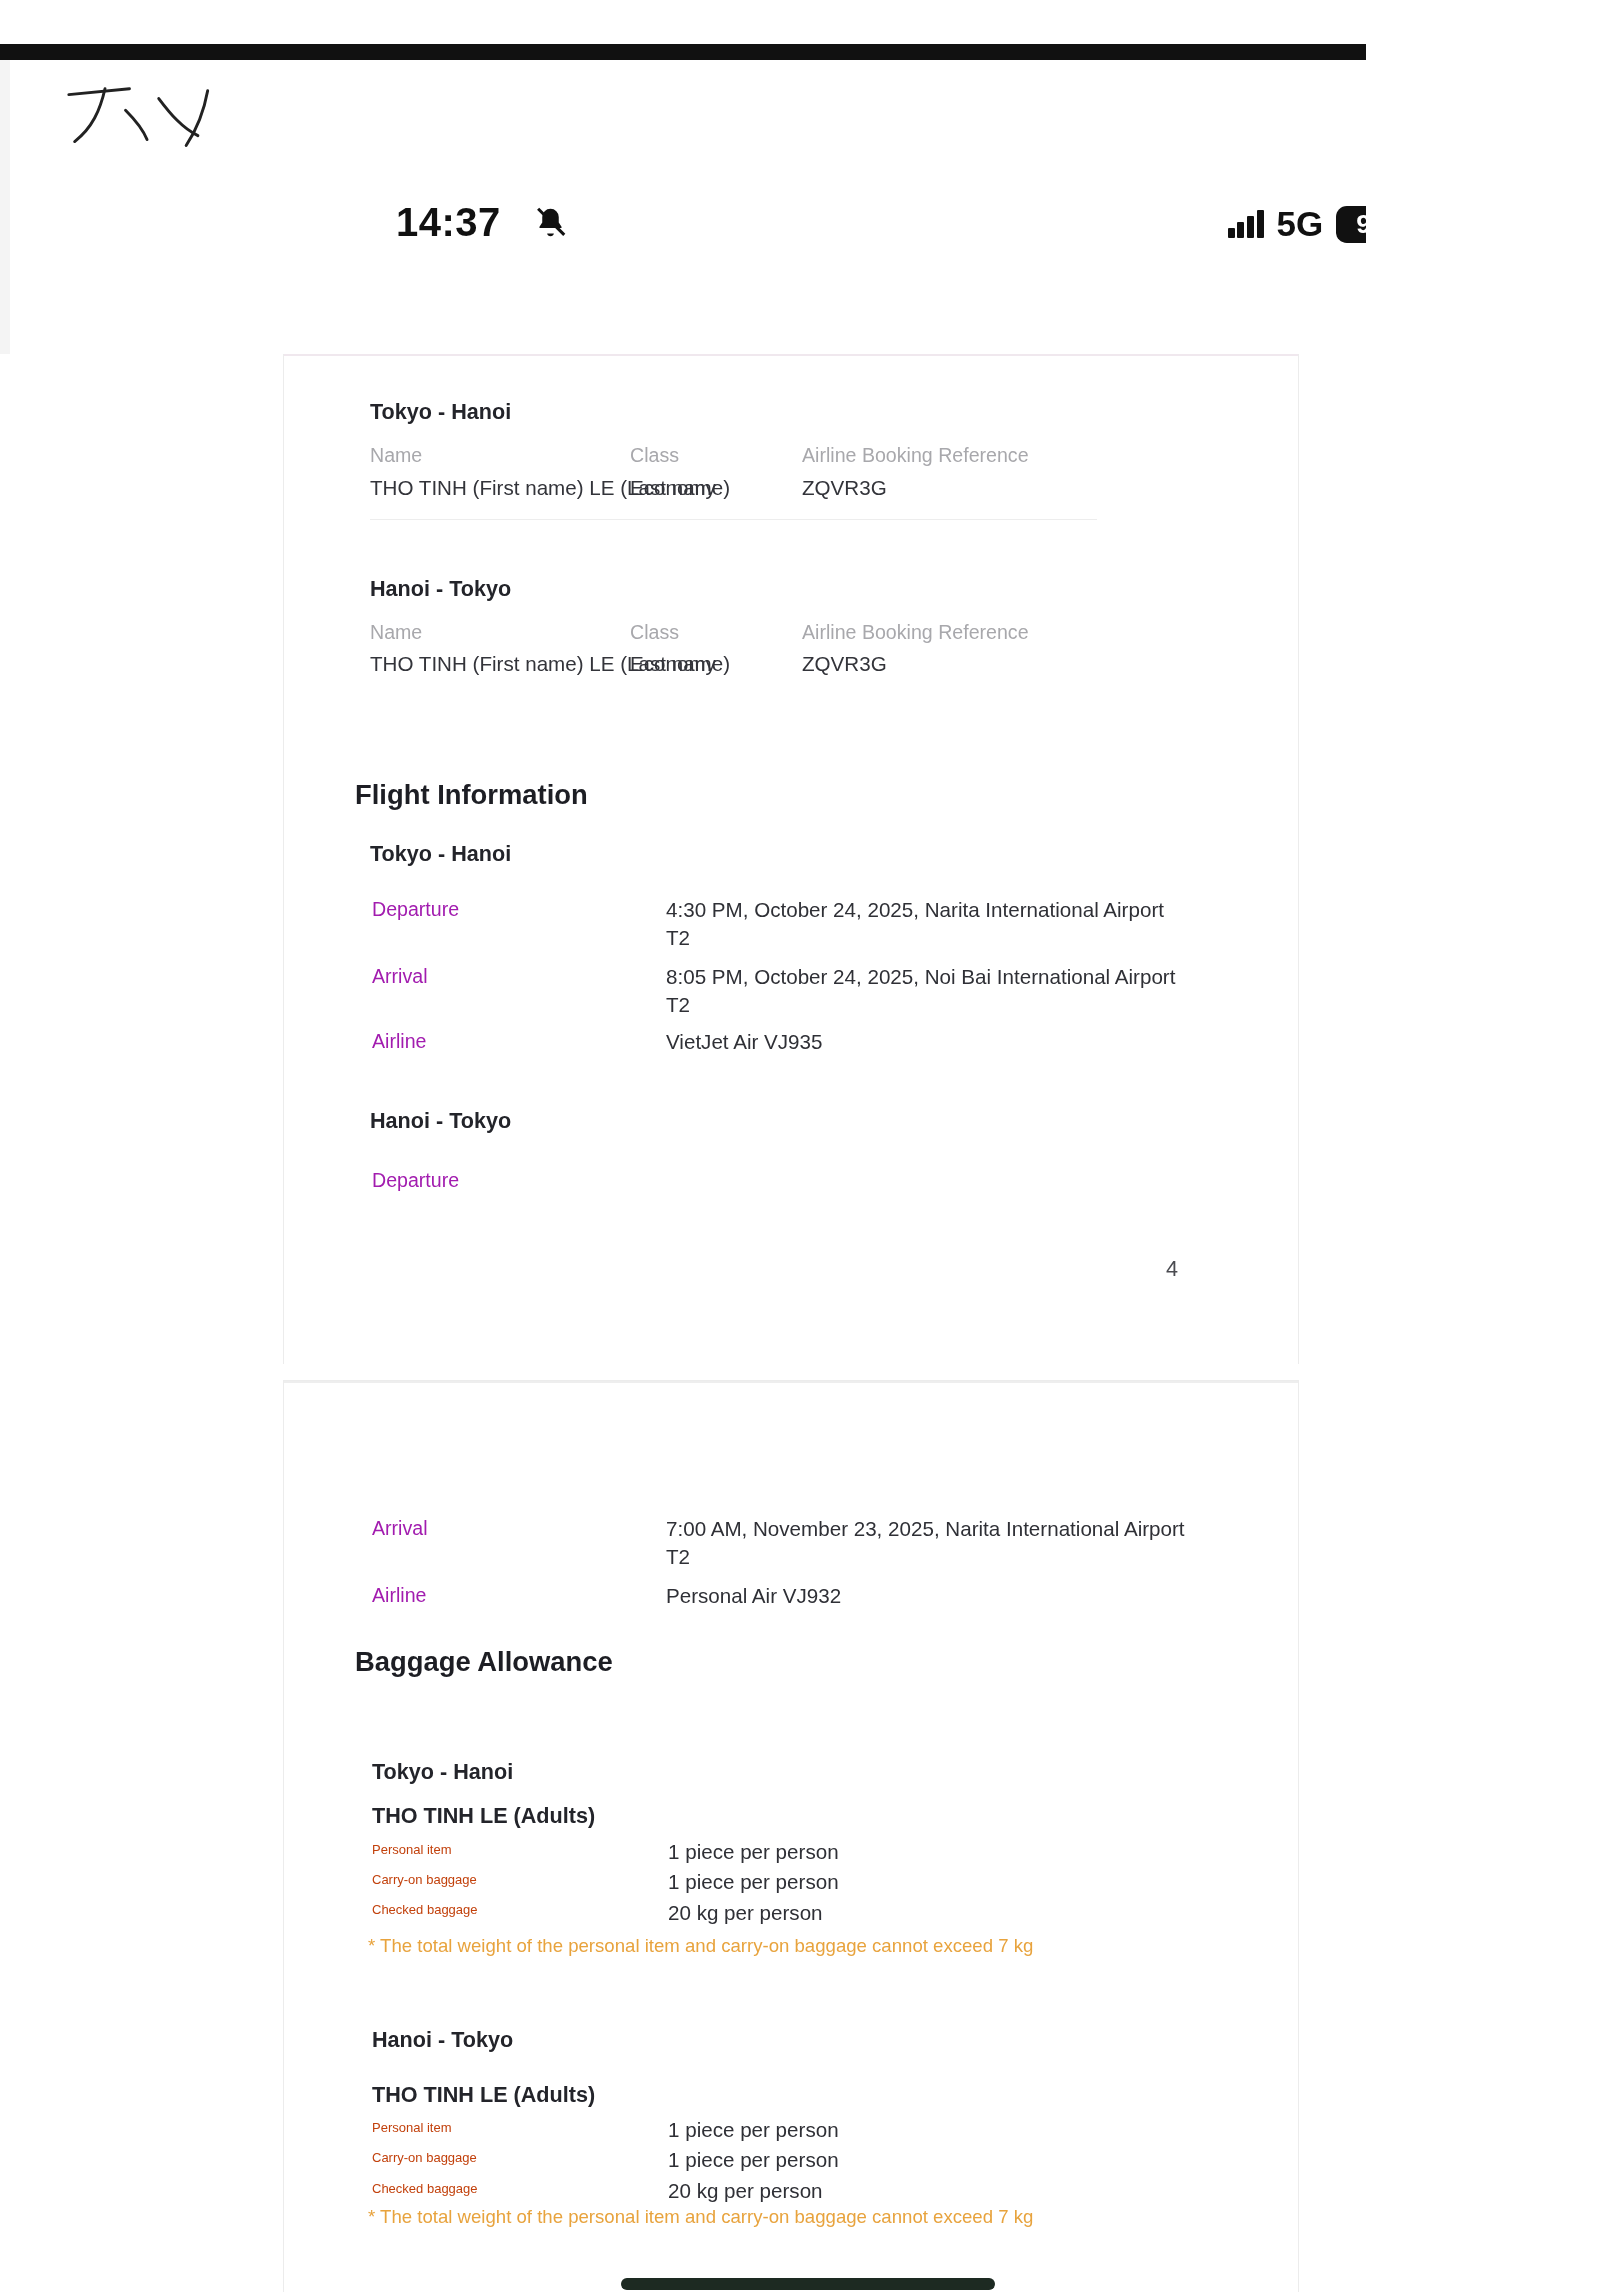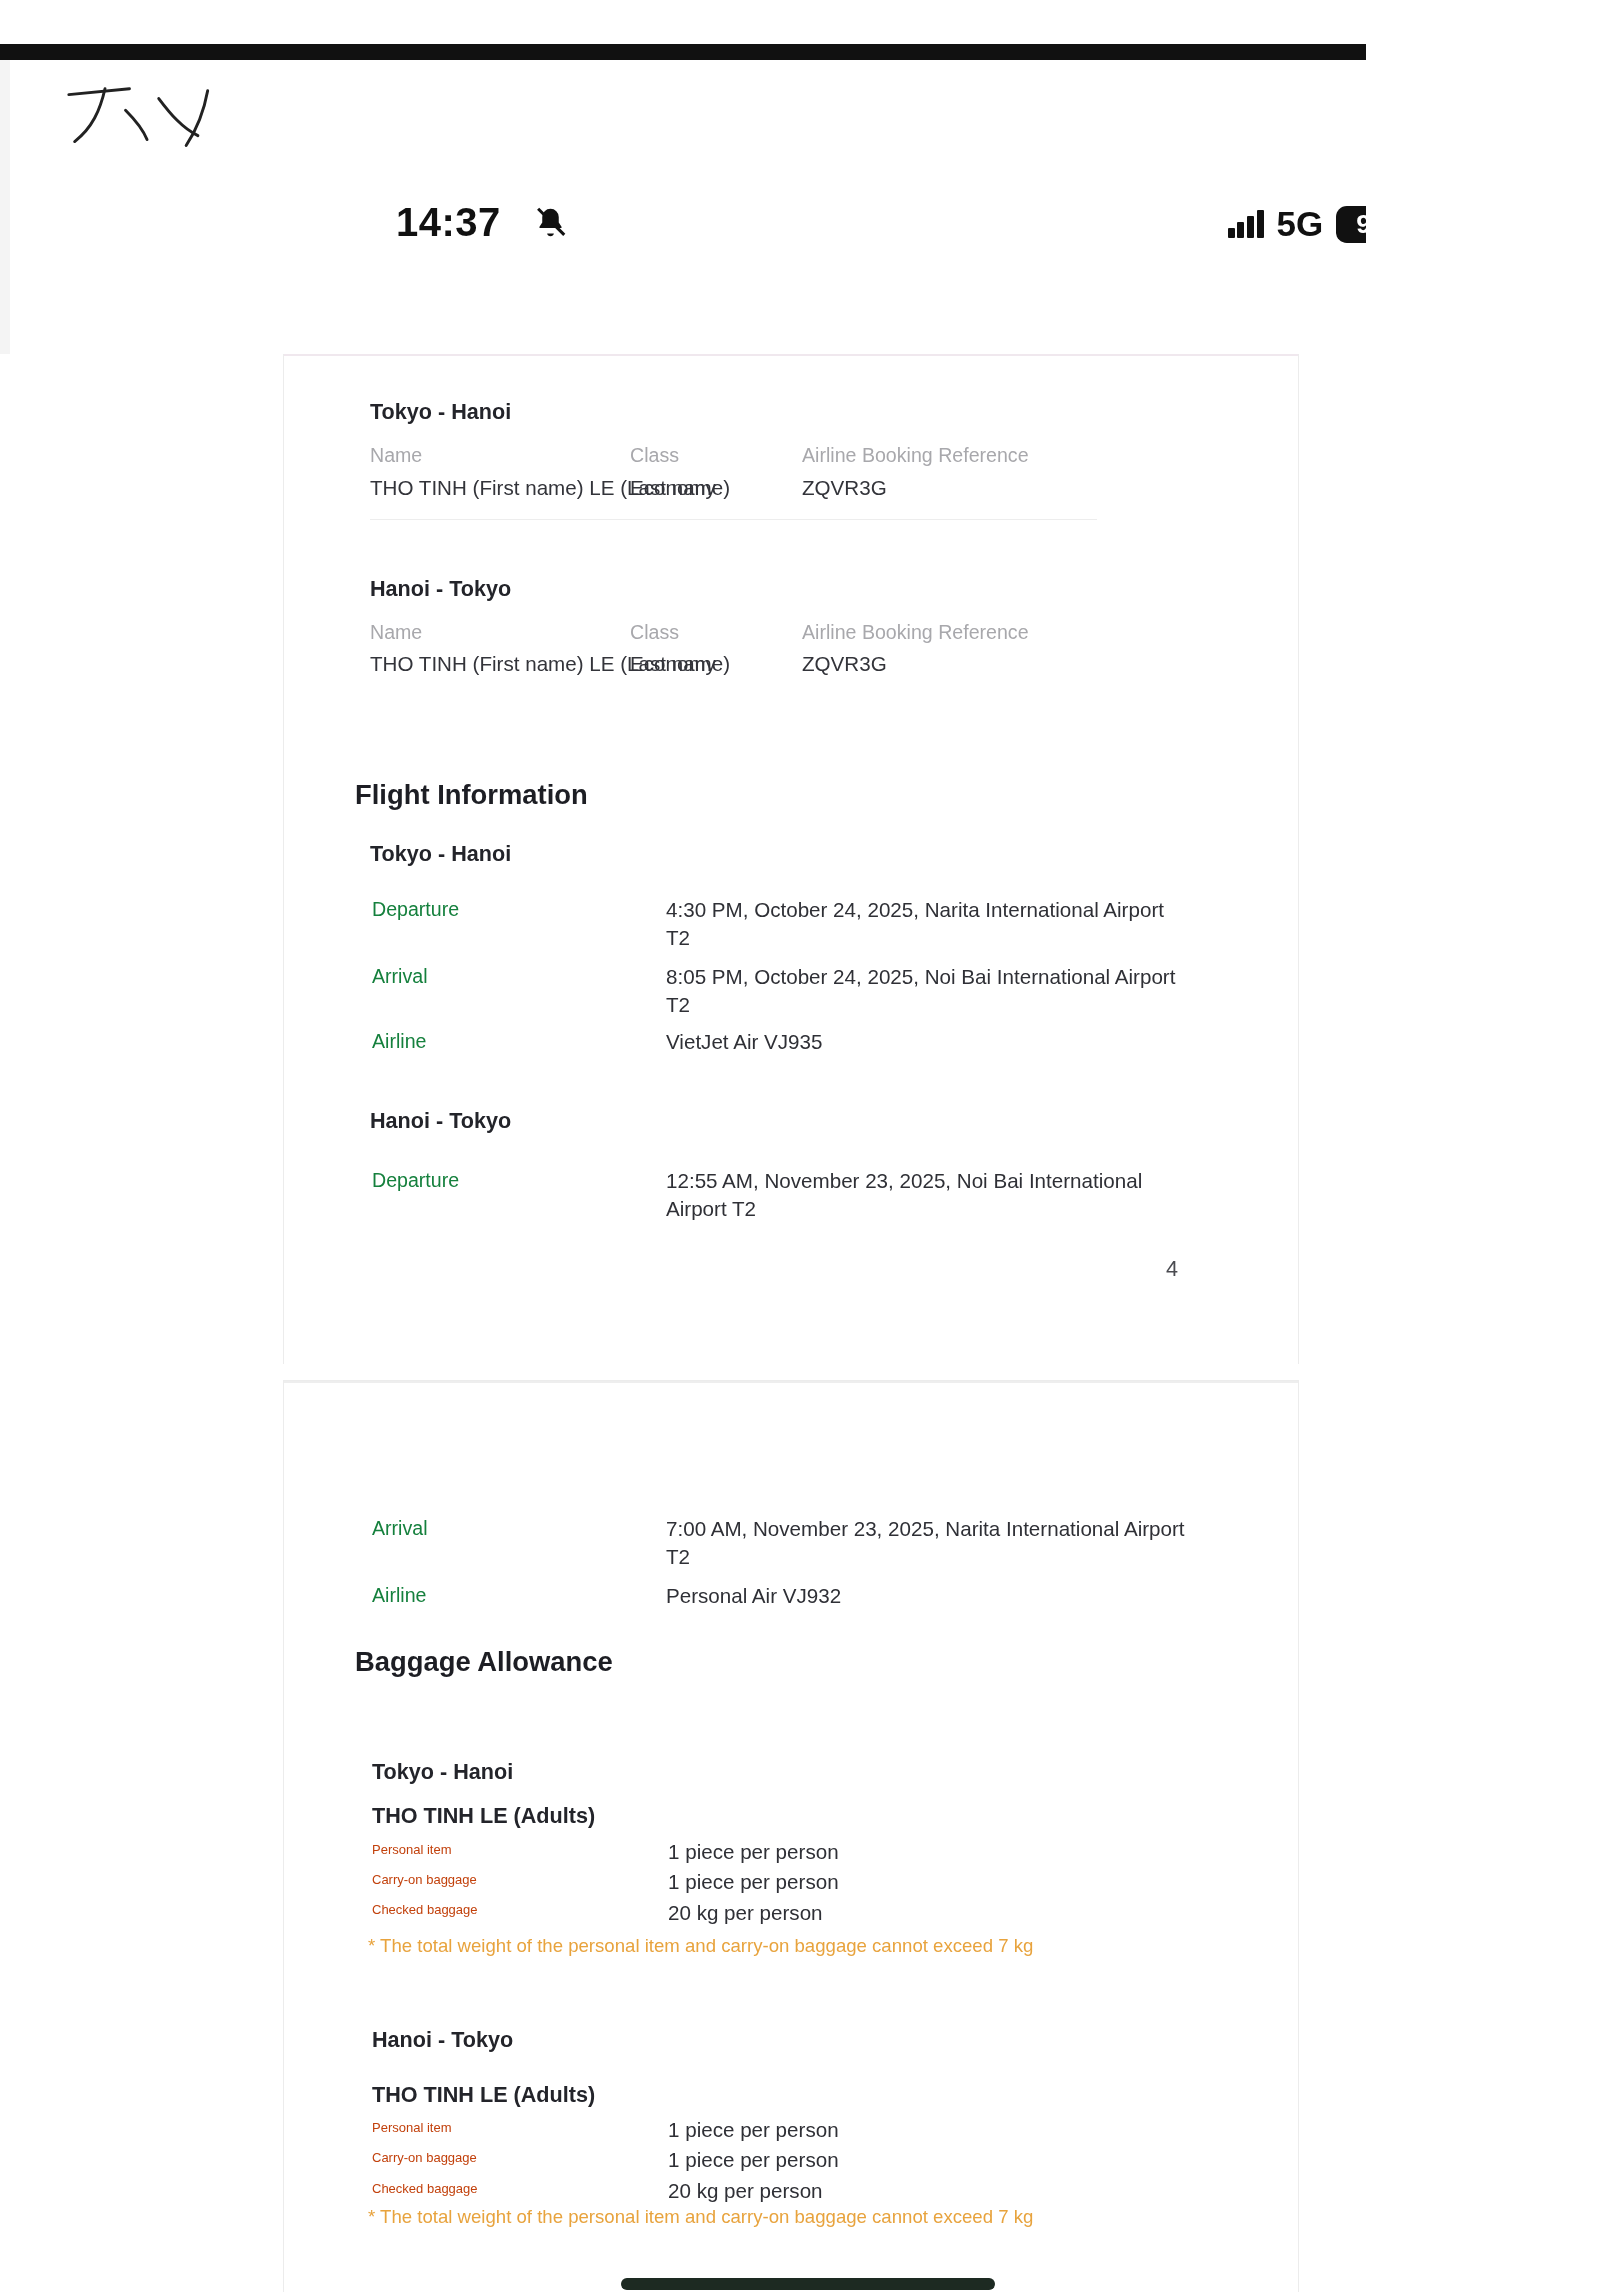--- a/index.html
+++ b/index.html
@@ -213,21 +213,21 @@
     font-size: 27.4px;
     font-weight: bold;
     color: #1d1e24;
   }
   .sub-note {
     font-size: 20.6px;
     color: #3a3b40;
   }
   .row-label {
     font-size: 19.6px;
-    color: #15803d;
+    color: #a21caf;
   }
   .row-value {
     font-size: 20.6px;
     color: #2f3036;
     line-height: 28px;
   }
   .pax-name {
     font-size: 21.6px;
     font-weight: bold;
     color: #23242a;
@@ -367,22 +367,20 @@
         <div class="doc-txt row-value" style="left:382px; top:540px;">4:30 PM, October 24, 2025, Narita International Airport
 T2</div>
         <div class="doc-txt row-label" style="left:88px; top:609px;">Arrival</div>
         <div class="doc-txt row-value" style="left:382px; top:607px;">8:05 PM, October 24, 2025, Noi Bai International Airport
 T2</div>
         <div class="doc-txt row-label" style="left:88px; top:674px;">Airline</div>
         <div class="doc-txt row-value" style="left:382px; top:672px;">VietJet Air VJ935</div>
 
         <div class="doc-txt route-head" style="left:86px; top:752px;">Hanoi - Tokyo</div>
         <div class="doc-txt row-label" style="left:88px; top:813px;">Departure</div>
-        <div class="doc-txt row-value" style="left:382px; top:811px;">12:55 AM, November 23, 2025, Noi Bai International
-Airport T2</div>
 
         <div class="doc-txt page-num" style="left:882px; top:900px;">4</div>
       </div>
     </div>
 
     <div class="gap-strip"></div>
 
     <div class="pdf-page page-two">
       <div class="sheet-inner">
         <div class="right-shade"></div>

